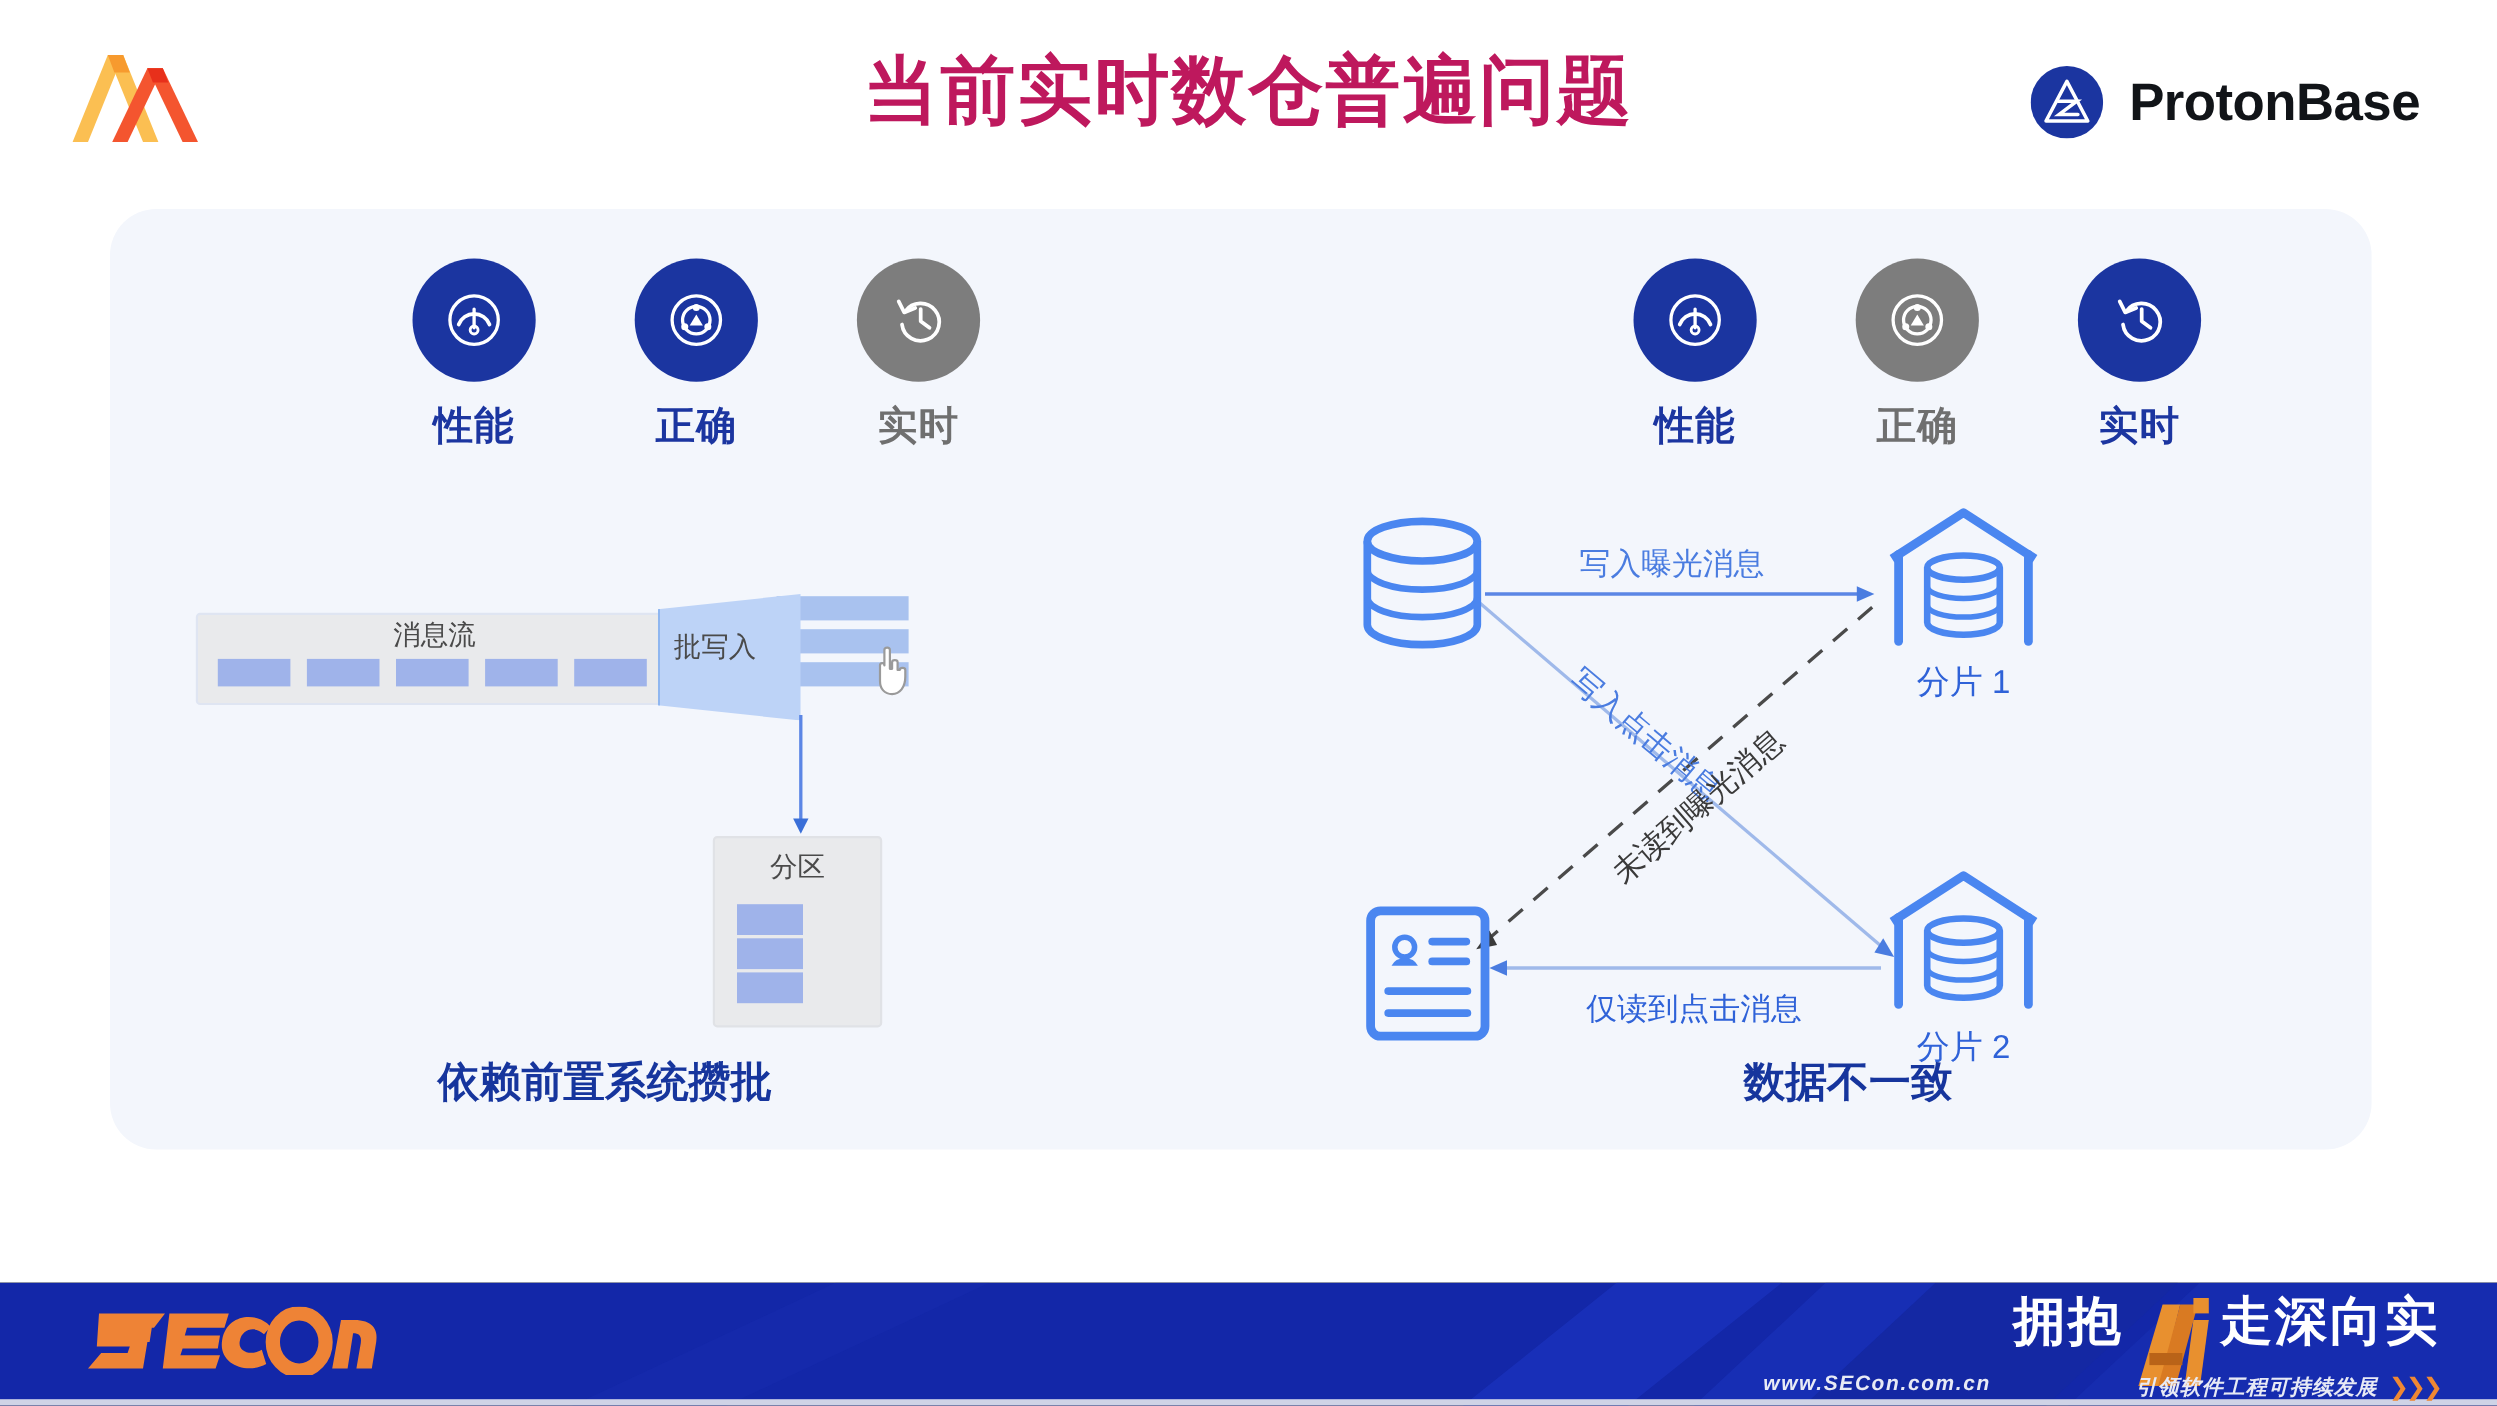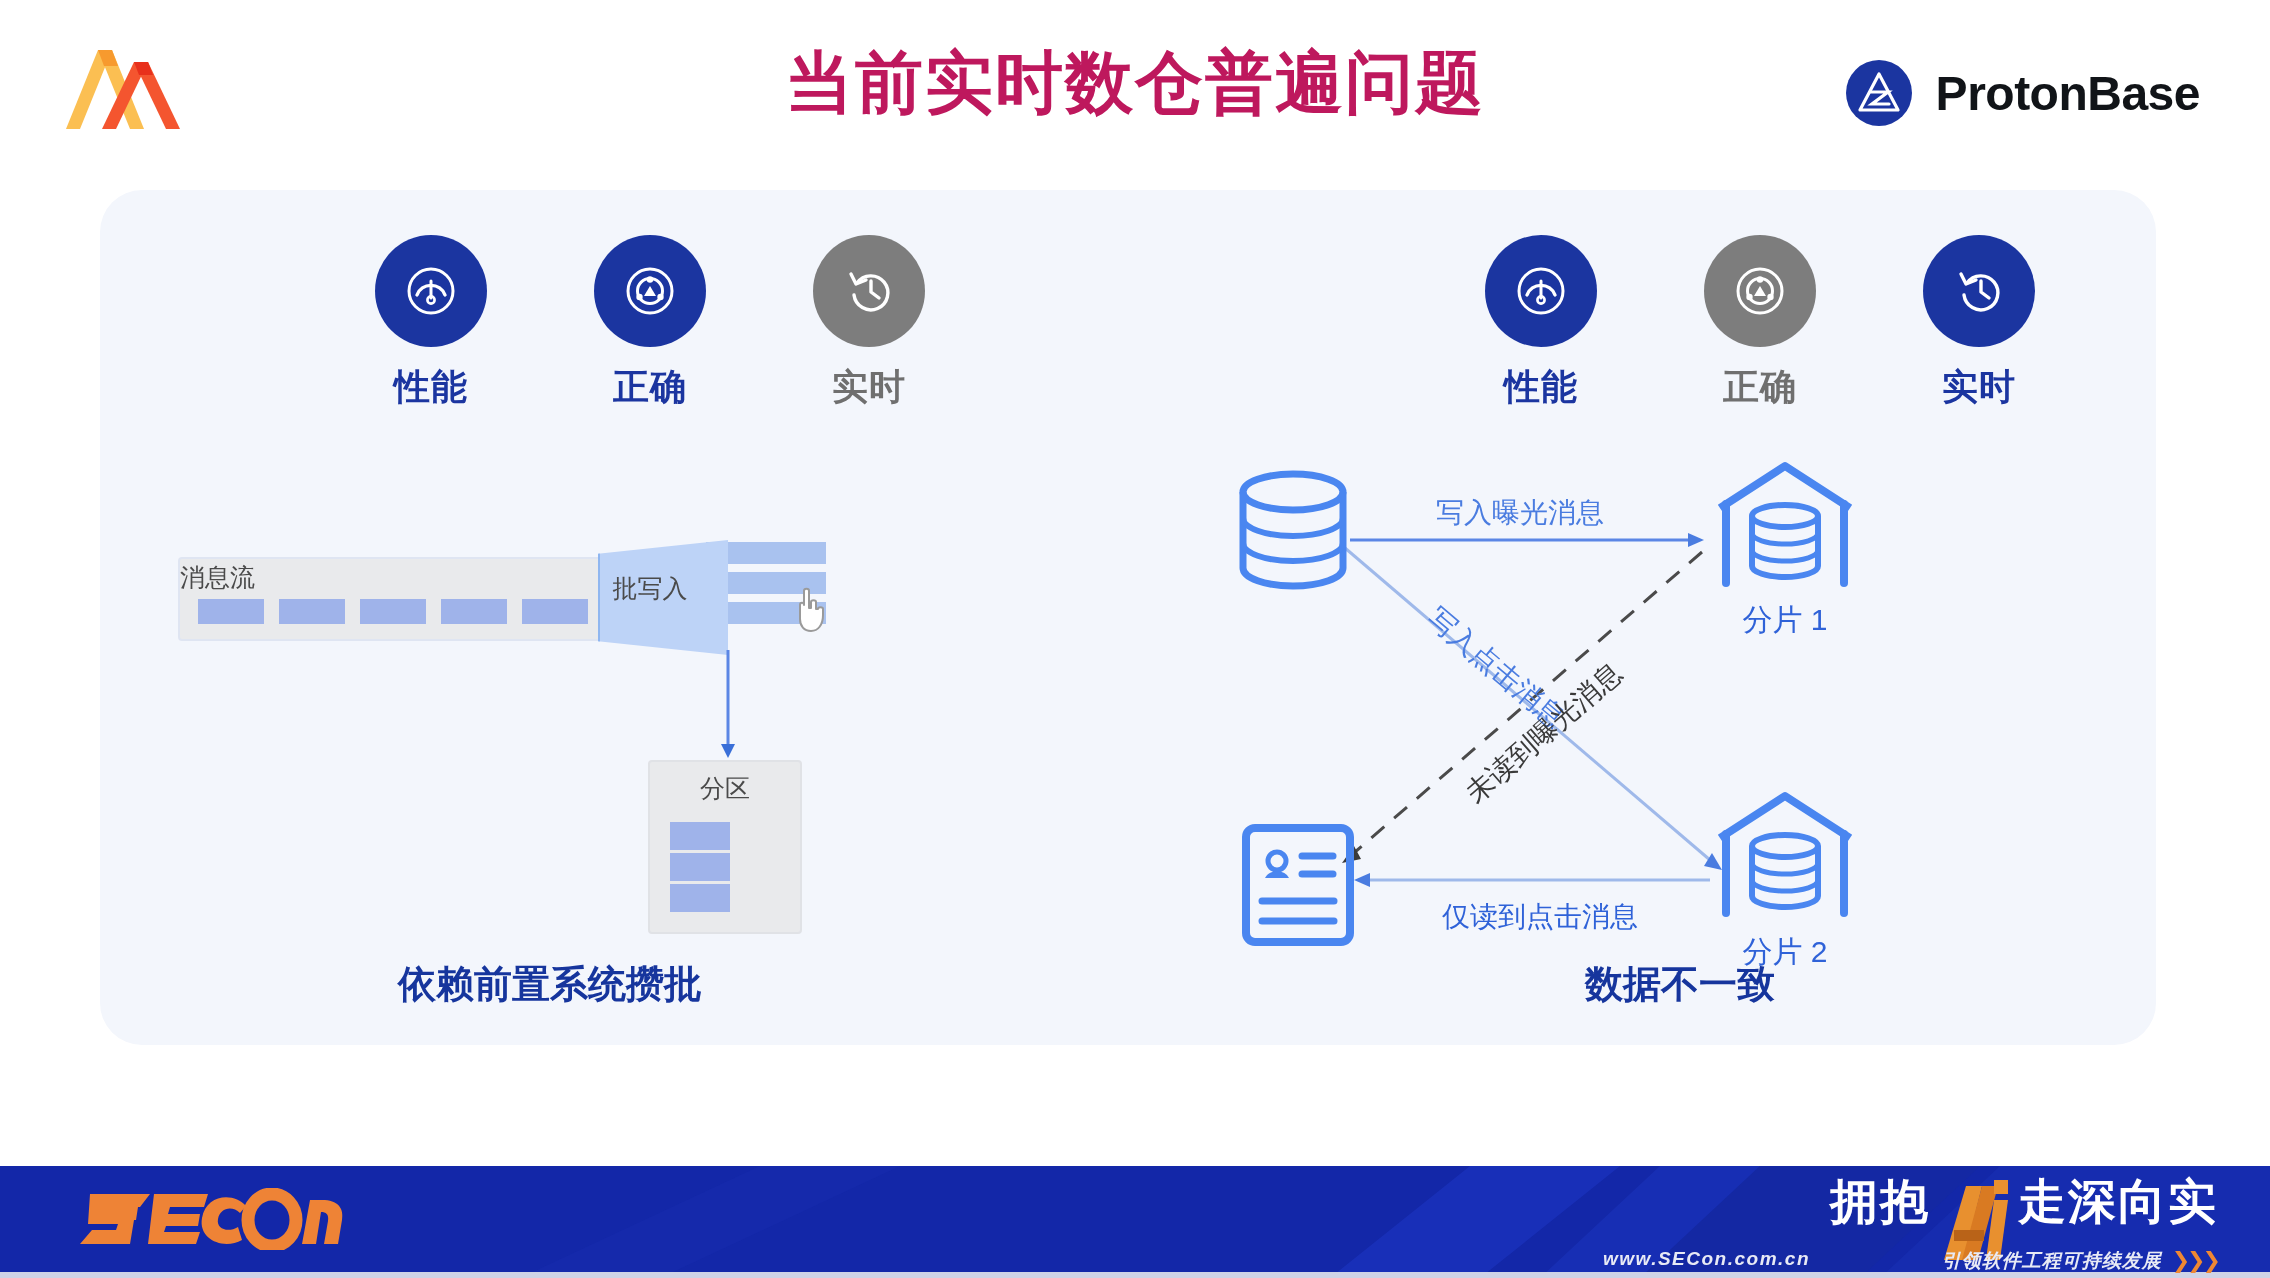--- a/index.html
+++ b/index.html
@@ -32,21 +32,21 @@
 
   
   #panel {
     position:absolute; left:100px; top:190px;
     width:2056px; height:855px;
     background:#f3f6fc;
     border-radius:42px;
   }
 
   
-  .trio { position:absolute; display:flex; gap:57px; }
+  .trio { position:absolute; display:flex; gap:40px; }
   #trio-left  { left:250px; top:45px; }
   #trio-right { left:1360px; top:45px; }
 
   .trio-item { width:162px; display:flex; flex-direction:column; align-items:center; }
   .trio-circle {
     width:112px; height:112px; border-radius:50%;
     display:flex; align-items:center; justify-content:center;
   }
   .c-blue { background:#1b35a0; }
   .c-gray { background:#7d7d7d; }
@@ -60,21 +60,21 @@
 
   
   #diagram-left { position:absolute; left:0; top:300px; width:900px; height:500px; }
   #msg-stream {
     position:absolute; left:78px; top:67px;
     width:430px; height:80px;
     background:#e9eaec; border:2px solid #dfe5f2; border-radius:4px;
   }
   #msg-stream-title {
     position:absolute; left:0; top:6px; width:100%;
-    font-size:25px; color:#4a4a4a; line-height:1;
+    text-align:center; font-size:25px; color:#4a4a4a; line-height:1;
   }
   #msg-blocks { position:absolute; left:18px; top:40px; display:flex; gap:15px; }
   .msg-block { width:66px; height:25px; background:#9fb3ea; }
 
   #funnel { position:absolute; left:498px; top:50px; width:128px; height:115px; }
   #funnel-shape {
     position:absolute; left:0; top:0; width:100%; height:100%;
     background:#bdd3f7;
     clip-path: polygon(0% 12%, 100% 0%, 100% 100%, 0% 88%);
     border-left:2px solid #8fb6f0;

